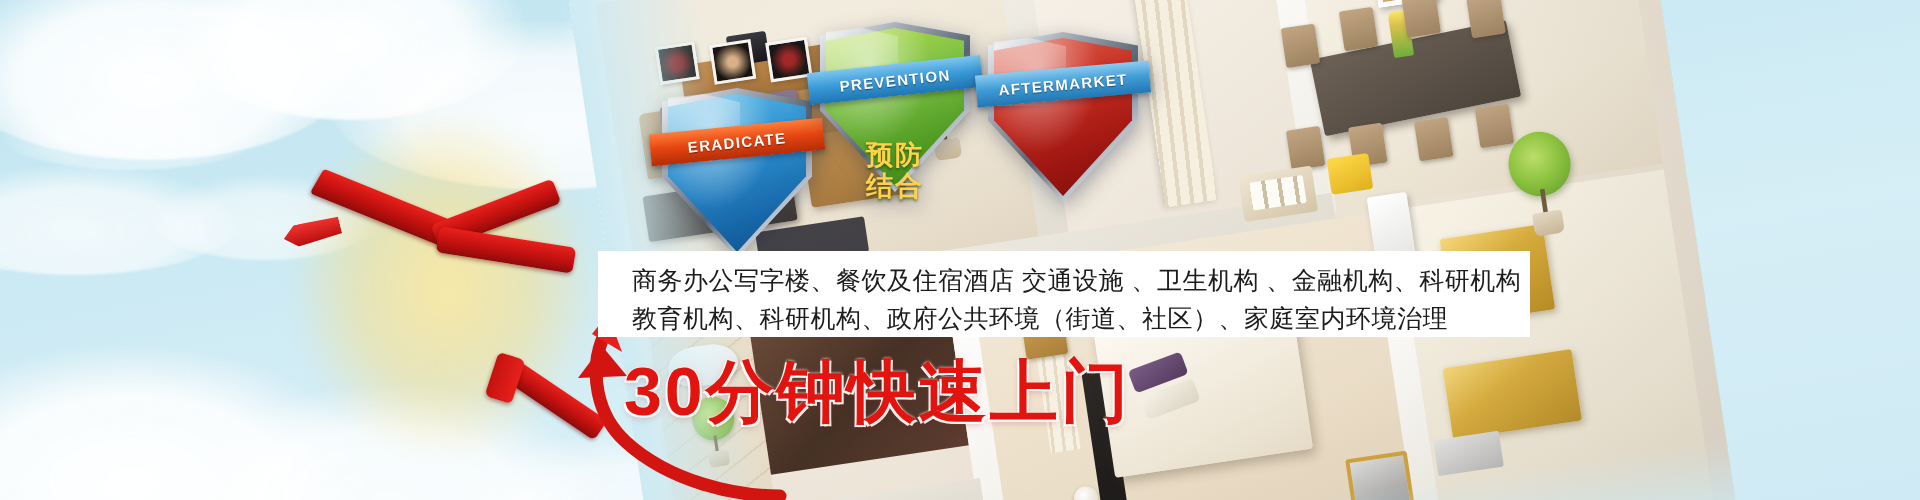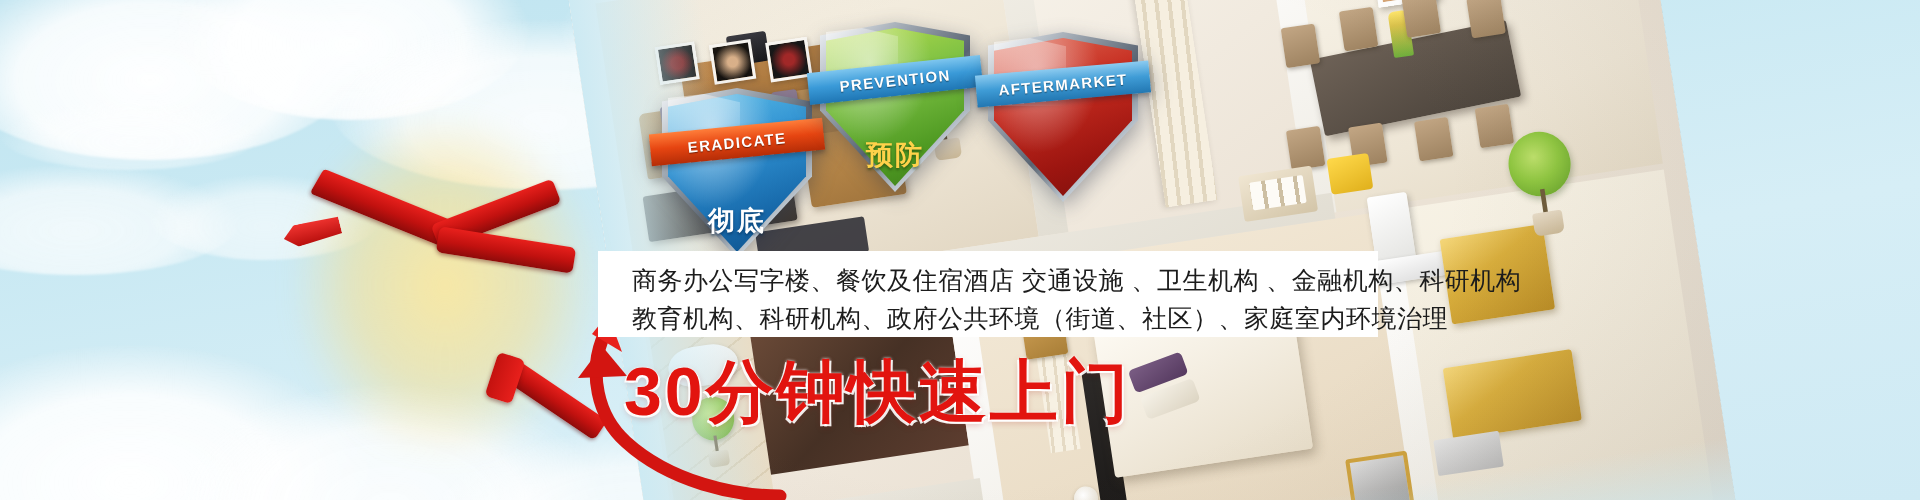--- a/index.html
+++ b/index.html
@@ -285,21 +285,21 @@
     letter-spacing:2px;
     margin-top:46px;
   }
   .sh1 .cn { color:#ffffff; text-shadow:0 2px 3px rgba(0,40,80,.6); }
   .sh2 .cn { color:#ffd24a; text-shadow:0 2px 3px rgba(30,60,10,.65); }
   .sh3 .cn { color:#ffd24a; text-shadow:0 2px 3px rgba(80,10,5,.65); }
 
   
   .textpanel {
     position:absolute; left:598px; top:251px;
-    width:780px; height:86px;
+    width:932px; height:86px;
     background:#ffffff;
     padding:10px 0 0 34px;
   }
   .textpanel .ln {
     font-size:25px; line-height:38px; color:#1c1c1c;
     letter-spacing:.5px; white-space:nowrap;
   }
 
   
   .headline {
@@ -442,33 +442,33 @@
   </svg>
 
   <div class="shield sh1">
     <div class="body rim"></div>
     <div class="body face"></div>
     <div class="gloss"></div>
     <div class="band">
       <span class="bt">ERADICATE</span>
     </div>
     <div class="cn">
-      <div>彻底</div>
     </div>
   </div>
 
   <div class="shield sh2">
     <div class="body rim"></div>
     <div class="body face"></div>
     <div class="gloss"></div>
     <div class="band">
       <span class="bt">PREVENTION</span>
     </div>
     <div class="cn">
       <div>预防</div>
+      <div>结合</div>
     </div>
   </div>
 
   <div class="shield sh3">
     <div class="body rim"></div>
     <div class="body face"></div>
     <div class="gloss"></div>
     <div class="band">
       <span class="bt">AFTERMARKET</span>
     </div>

